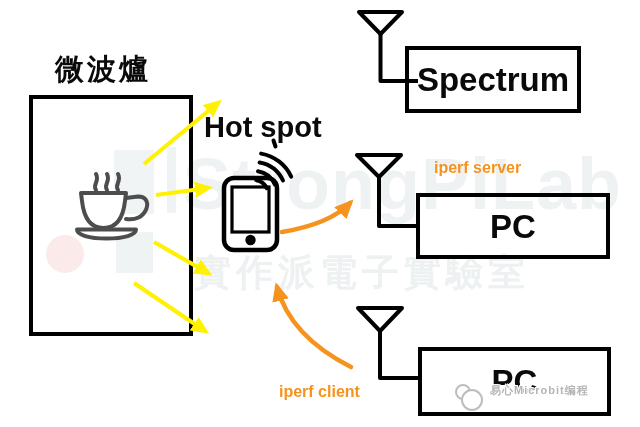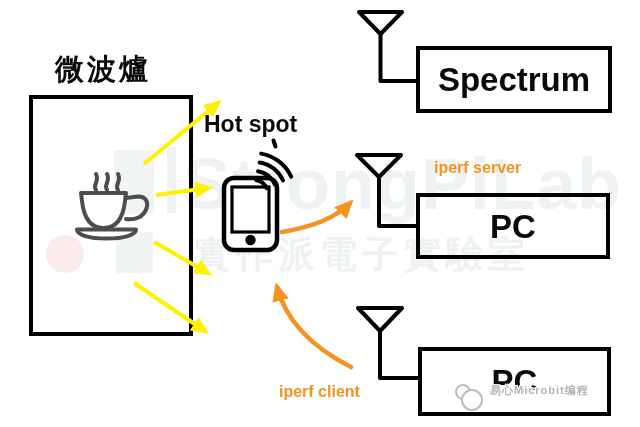--- a/index.html
+++ b/index.html
@@ -5,45 +5,45 @@
   html,body{margin:0;padding:0;}
   body{
     width:640px;height:427px;position:relative;overflow:hidden;
     background:#ffffff;
     font-family:"Liberation Sans","DejaVu Sans",sans-serif;
   }
   .abs{position:absolute;}
   
   .wm{color:#eff2f2;user-select:none;white-space:nowrap;}
   .wm-brand{left:183px;top:143px;font-size:72px;font-weight:700;letter-spacing:1px;}
-  .wm-cjk{left:194px;top:230px;font-size:37px;font-weight:600;letter-spacing:5px;color:#edf1f1;}
+  .wm-cjk{left:194px;top:248px;font-size:37px;font-weight:600;letter-spacing:5px;color:#edf1f1;}
   .wm-circle{left:46px;top:235px;width:38px;height:38px;border-radius:50%;background:#fbeaea;}
   .wm-square-a{left:114px;top:150px;width:40px;height:64px;background:#f0f4f4;}
   .wm-bar{left:167px;top:147px;width:9px;height:66px;background:#eff3f3;}
   .wm-square-b{left:116px;top:232px;width:37px;height:41px;background:#eff3f3;}
   .z0{z-index:0;}
   
   .devbox{
     box-sizing:border-box;border:4px solid #000;background:transparent;
     display:flex;align-items:center;justify-content:center;z-index:1;
   }
   .devbox .devlabel{font-size:33px;font-weight:600;color:#0a0a0a;line-height:1;}
-  .box-spectrum{left:416px;top:46px;width:196px;height:67px;}
+  .box-spectrum{left:405px;top:46px;width:176px;height:67px;}
   .box-server{left:416px;top:193px;width:194px;height:66px;}
   .box-client{left:418px;top:347px;width:193px;height:69px;}
   .microwave-box{
     left:29px;top:95px;width:164px;height:241px;
     box-sizing:border-box;border:4px solid #000;z-index:1;
   }
   
   .shape-layer{left:0;top:0;width:640px;height:427px;z-index:2;pointer-events:none;}
   
   .lbl{z-index:3;white-space:nowrap;text-align:right;}
   .lbl-microwave{left:55px;top:50px;font-size:29px;font-weight:600;color:#0a0a0a;letter-spacing:3px;}
-  .lbl-hotspot{left:204px;top:111px;font-size:23px;font-weight:600;color:#0a0a0a;}
+  .lbl-hotspot{left:204px;top:111px;font-size:29px;font-weight:600;color:#0a0a0a;}
   .lbl-iperf{font-size:16px;font-weight:600;color:#f6921e;}
   .lbl-iperf-server{left:434px;top:159px;}
   .lbl-iperf-client{left:279px;top:383px;}
   
   .credit{
     left:452px;top:383px;z-index:4;display:flex;align-items:center;gap:4px;
   }
   .credit-text{
     font-size:11px;font-weight:700;color:#b5b5b5;letter-spacing:1px;
     text-shadow:1px 1px 0 #ffffff,-1px -1px 0 #ffffff,1px -1px 0 #ffffff,-1px 1px 0 #ffffff;

